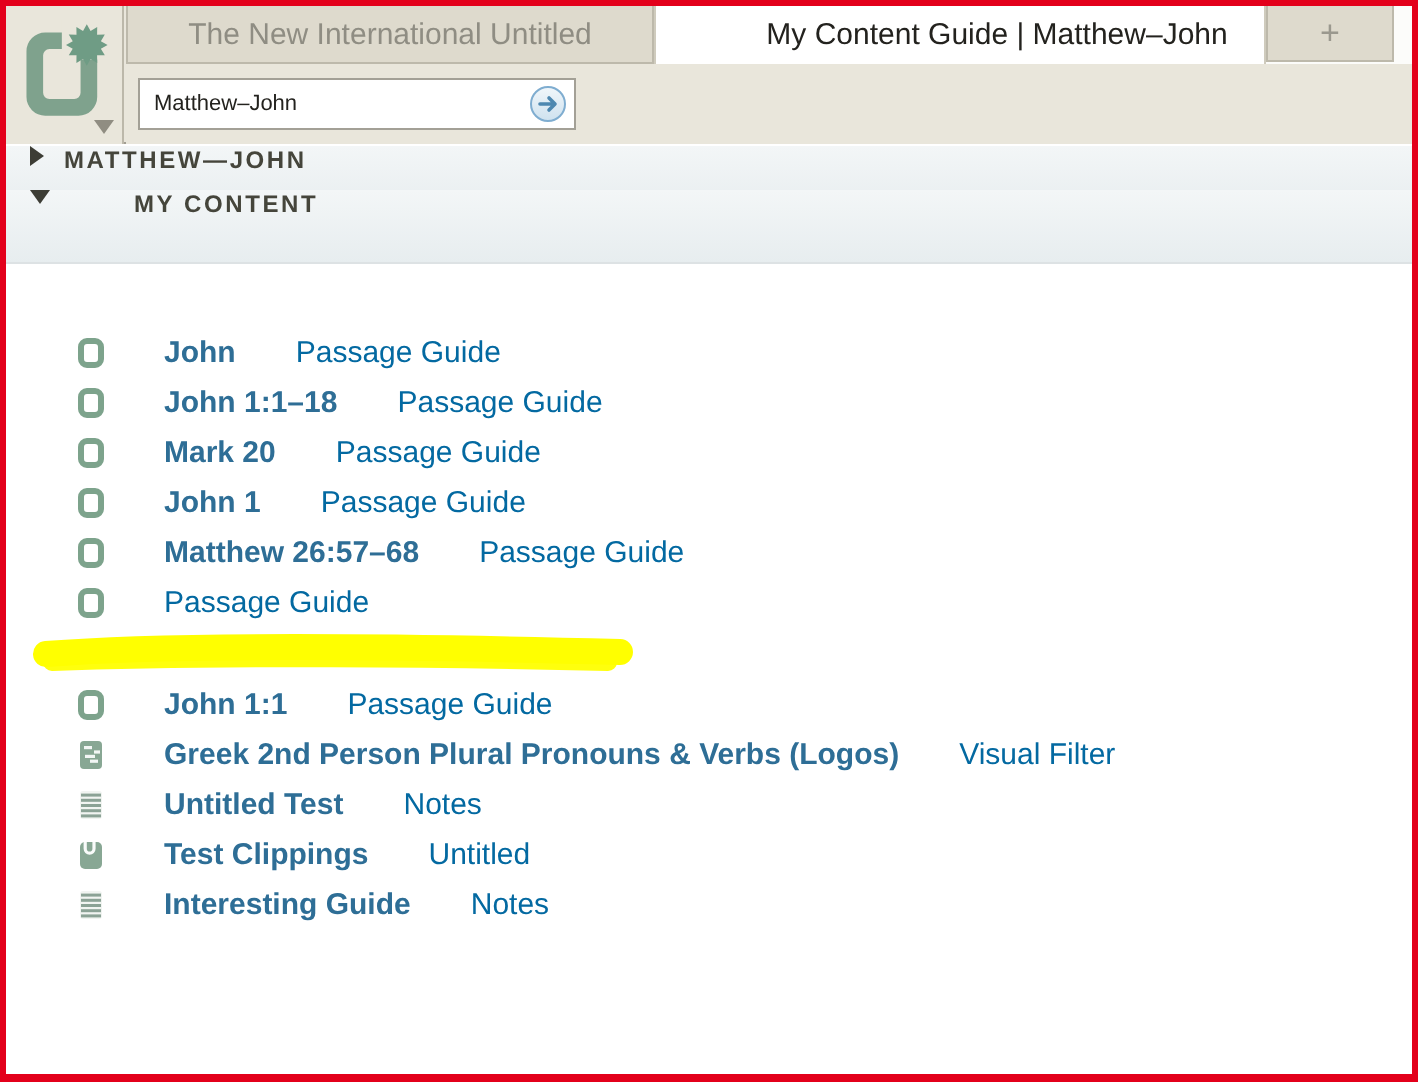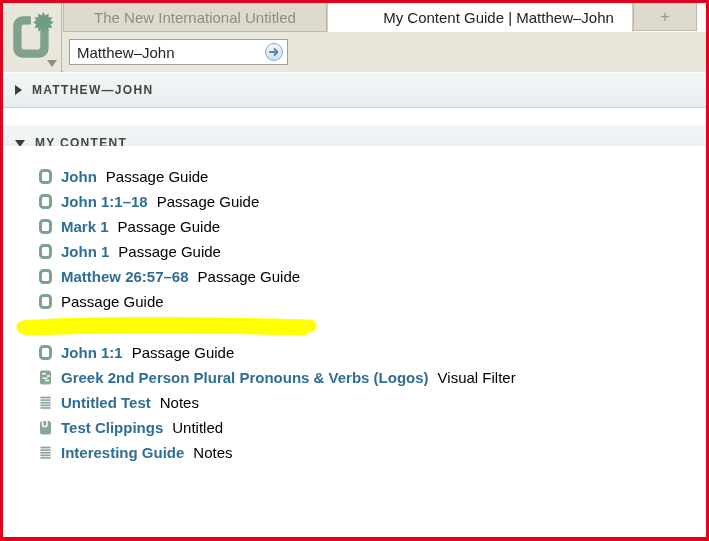--- a/index.html
+++ b/index.html
@@ -28,48 +28,48 @@
   .tab.plus { width:64px; background:#dedacd; color:#9a988e; font-size:17px;
               border:1px solid #bdb9ab; border-top:none; height:28px; }
   .tabstrip-fill { flex:1; background:#fcfcfa; }
 
   .toolbar { position:absolute; left:60px; top:29px; right:0; height:40px;
              background:#e9e6db; }
   .refbox { position:absolute; left:6px; top:7px; width:219px; height:26px;
             background:#fff; border:1px solid #a3a096; }
   .refbox input { position:absolute; left:0; top:0; width:100%; height:100%;
                   border:none; outline:none; background:transparent;
-                  font-family:"Liberation Sans", sans-serif; font-size:15px;
+                  font-family:"Liberation Sans", sans-serif; font-size:11px;
                   color:#23221e; padding:0 26px 0 7px; }
   .go-btn { position:absolute; right:4px; top:3px; width:18px; height:18px;
             border-radius:50%; border:1px solid #7fadd0;
             background:linear-gradient(#f0f6fa,#cfe2ef);
             display:flex; align-items:center; justify-content:center; cursor:pointer; }
 
   
-  .sec { position:absolute; left:0; right:0; display:flex; align-items:center;
+  .sec { position:absolute; left:0; right:0; display:flex; align-items:flex-start;
          background:linear-gradient(#f3f6f7,#e7edef);
          color:#45453b; font-size:12px; font-weight:bold; letter-spacing:1.3px;
          cursor:pointer; }
   .sec-1 { top:70px; height:35px; border-bottom:1px solid #c9cfd2; }
-  .sec-2 { top:122px; height:37px; border-bottom:1px solid #dde2e4; }
+  .sec-2 { top:92px; height:37px; border-bottom:1px solid #dde2e4;gap:32px; }
   .tri { width:0; height:0; margin:0 10px 0 12px; }
   .tri.right { border-top:5px solid transparent; border-bottom:5px solid transparent;
                border-left:7px solid #3d3d35; }
   .tri.down { border-left:5px solid transparent; border-right:5px solid transparent;
               border-top:7px solid #3d3d35; }
 
   
   .content { position:absolute; left:0; top:143px; right:0; bottom:0; background:#fff; }
   .group-0 { margin-top:18px; }
   .row { height:25px; display:flex; align-items:center; padding-left:36px;
-         font-size:15px; white-space:nowrap; }
+         font-size:15px; white-space:nowrap;gap:21px; }
   .row .icon { width:13px; height:15px; margin-right:9px; flex:0 0 auto; display:inline-flex; }
   .row .t { color:#2e6e96; font-weight:bold; margin-right:9px; cursor:pointer; }
-  .row .k { color:#000000; }
+  .row .k { color:#0369a1; }
 
   .hl-wrap { height:26px; margin-left:13px; }
 </style>
 </head>
 <body>
 
 <div class="screen">
 
   <div class="chrome">
     <div class="tabstrip">
@@ -129,21 +129,21 @@
           </span>
           <span class="t">John 1:1–18</span>
           <span class="k">Passage Guide</span>
         </div>
         <div class="row">
           <span class="icon">
             <svg width="13" height="15" viewBox="0 0 13 15">
               <rect x="1.5" y="1.5" width="10" height="12" rx="3" fill="#fff" stroke="#7da38c" stroke-width="3"></rect>
             </svg>
           </span>
-          <span class="t">Mark 1</span>
+          <span class="t">Mark 20</span>
           <span class="k">Passage Guide</span>
         </div>
         <div class="row">
           <span class="icon">
             <svg width="13" height="15" viewBox="0 0 13 15">
               <rect x="1.5" y="1.5" width="10" height="12" rx="3" fill="#fff" stroke="#7da38c" stroke-width="3"></rect>
             </svg>
           </span>
           <span class="t">John 1</span>
           <span class="k">Passage Guide</span>

